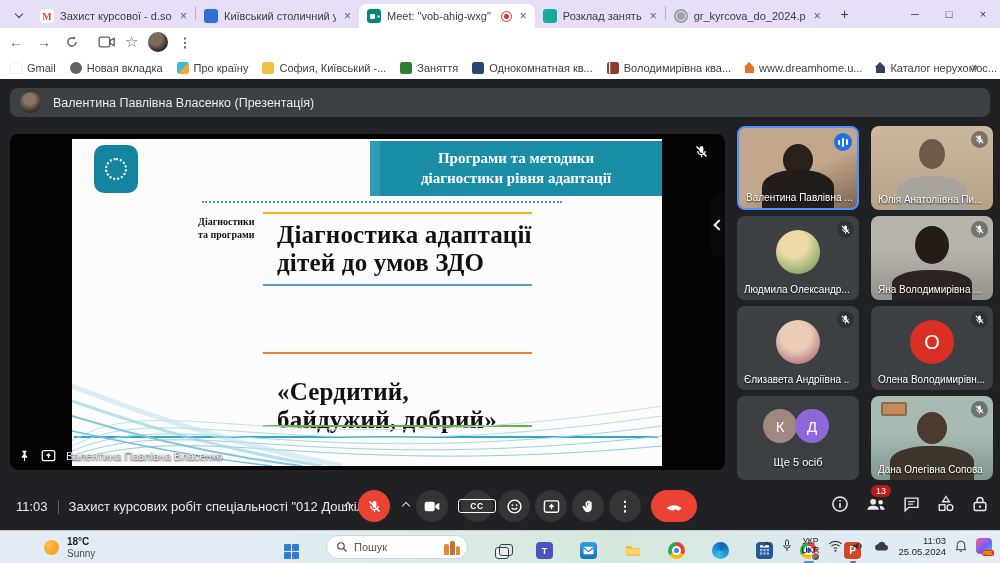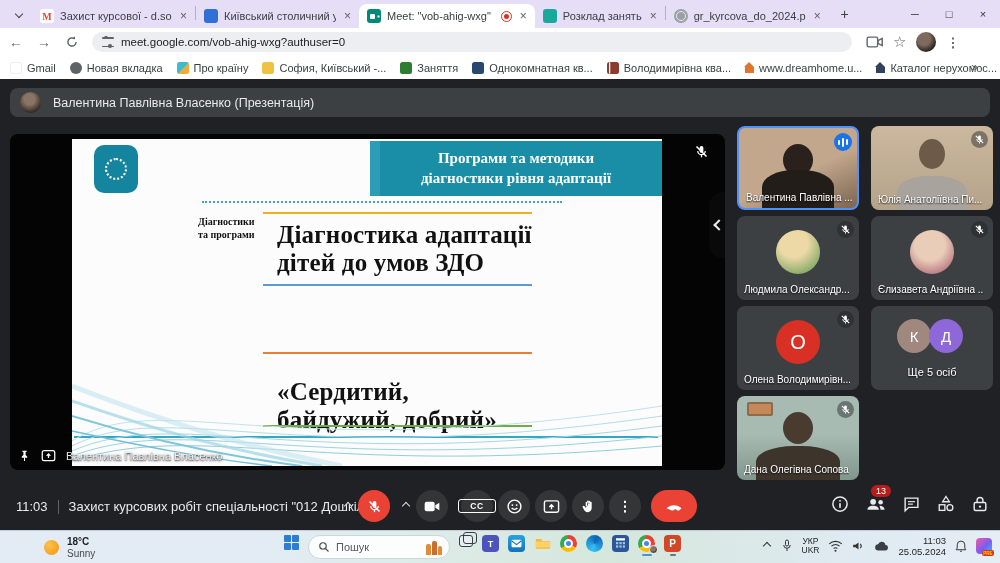--- a/index.html
+++ b/index.html
@@ -103,21 +103,21 @@
   #bb-right { position:absolute; right:12px; top:416px; display:flex; align-items:center; gap:17px; }
   .peoplewrap { position:relative; }
   .badge13 { position:absolute; top:-11px; right:-5px; background:#b91c1c; color:#fff; font-size:9px; border-radius:8px; padding:1px 5px;text-align:center; }
 
   
   #taskbar { position:absolute; left:0; top:530px; width:1000px; height:33px; background:linear-gradient(90deg,#e3ecf5 0 25%,#dcebe6 45%,#d5e7dc 62%,#dfeaf2 85%,#e5edf5); border-top:1px solid #c2cdd6; }
   #tb-weather { position:absolute; left:44px; top:5px; display:flex; align-items:center; gap:8px; }
   .sun { width:15px; height:15px; border-radius:50%; background:radial-gradient(circle at 35% 35%, #ffc14d, #f5920b); }
   #tb-weather .wt { font-size:10px; color:#1f1f1f; line-height:1.15; }
   #tb-weather .wt b { font-weight:bold; }
-  #tb-center { position:absolute; left:284px; top:4px; display:flex; align-items:flex-start; gap:9px; }
+  #tb-center { position:absolute; left:284px; top:4px; display:flex; align-items:flex-end; gap:27px; }
   .winlogo { width:15px; height:15px; display:grid; grid-template-columns:7px 7px; grid-template-rows:7px 7px; gap:1px; }
   .winlogo i { background:#2f7cd6; border-radius:1px; }
   #tb-search { width:142px; height:24px; border-radius:12px; background:rgba(255,255,255,.9); border:1px solid #ccd6df; display:flex; align-items:center; padding:0 6px 0 9px; gap:6px; }
   #tb-search .stxt { font-size:11px; color:#5a5a5a; flex:1; }
   .castle { width:18px; height:15px; position:relative; }
   .castle i { position:absolute; bottom:0; background:#e08a3c; }
   .castle i:nth-child(1){ left:1px; width:5px; height:11px; border-radius:2px 2px 0 0; }
   .castle i:nth-child(2){ left:7px; width:5px; height:14px; border-radius:2px 2px 0 0; background:#c96f2e; }
   .castle i:nth-child(3){ left:13px; width:4px; height:9px; border-radius:2px 2px 0 0; }
   .taskview { width:14px; height:12px; border:1.6px solid #3a3f44; border-radius:3px; position:relative; background:#e8eef4; }
@@ -180,27 +180,20 @@
 
 <div id="toolbar">
   <span class="navbtn">←</span>
   <span class="navbtn">→</span>
   <span class="navbtn">
     <svg width="14" height="14" viewBox="0 0 24 24">
         <path d="M19 12a7 7 0 1 1-2.5-5.4" fill="none" stroke="#5f6368" stroke-width="2.4"></path>
         <path d="M17 2v5h-5z" fill="#5f6368"></path>
       </svg>
   </span>
-  <div id="omnibox">
-    <span class="tune">
-        <i></i>
-        <i></i>
-      </span>
-    <span class="url">meet.google.com/vob-ahig-wxg?authuser=0</span>
-  </div>
   <div class="tbicons">
     <svg width="17" height="14" viewBox="0 0 24 20">
         <rect x="1.5" y="3" width="15" height="14" rx="2.5" fill="none" stroke="#5f6368" stroke-width="2"></rect>
         <path d="M17 8l6-3.2v10.4L17 12z" fill="none" stroke="#5f6368" stroke-width="2"></path>
       </svg>
     <span style="color:#5f6368;font-size:15px">☆</span>
     <span class="avatar-sm"></span>
     <span style="color:#5f6368;font-size:13px;font-weight:bold;margin-right:10px">⋮</span>
   </div>
 </div>
@@ -352,20 +345,33 @@
       <span class="micbadge">
           <svg width="11" height="11" viewBox="0 0 24 24">
             <rect x="9" y="3" width="6" height="11" rx="3" fill="#fff"></rect>
             <path d="M6 11a6 6 0 0 0 12 0" stroke="#fff" stroke-width="2" fill="none"></path>
             <line x1="12" y1="17" x2="12" y2="21" stroke="#fff" stroke-width="2"></line>
             <line x1="4" y1="4" x2="20" y2="20" stroke="#fff" stroke-width="2.5"></line>
           </svg>
         </span>
       <span class="tname">Людмила Олександр...</span>
     </div>
+    <div class="tile bg-t4">
+      <span class="sil-head" style="top:10px;width:34px;height:38px;background:#241d18"></span>
+      <span class="sil-body" style="width:80px;height:30px;background:#2c2420"></span>
+      <span class="micbadge">
+          <svg width="11" height="11" viewBox="0 0 24 24">
+            <rect x="9" y="3" width="6" height="11" rx="3" fill="#fff"></rect>
+            <path d="M6 11a6 6 0 0 0 12 0" stroke="#fff" stroke-width="2" fill="none"></path>
+            <line x1="12" y1="17" x2="12" y2="21" stroke="#fff" stroke-width="2"></line>
+            <line x1="4" y1="4" x2="20" y2="20" stroke="#fff" stroke-width="2.5"></line>
+          </svg>
+        </span>
+      <span class="tname">Яна Володимирівна ...</span>
+    </div>
     <div class="tile">
       <span class="circ" style="left:39px;top:14px;width:44px;height:44px;background:radial-gradient(circle at 45% 35%,#e9cdb9 0 40%,#b97880 80%)"></span>
       <span class="micbadge">
           <svg width="11" height="11" viewBox="0 0 24 24">
             <rect x="9" y="3" width="6" height="11" rx="3" fill="#fff"></rect>
             <path d="M6 11a6 6 0 0 0 12 0" stroke="#fff" stroke-width="2" fill="none"></path>
             <line x1="12" y1="17" x2="12" y2="21" stroke="#fff" stroke-width="2"></line>
             <line x1="4" y1="4" x2="20" y2="20" stroke="#fff" stroke-width="2.5"></line>
           </svg>
         </span>

